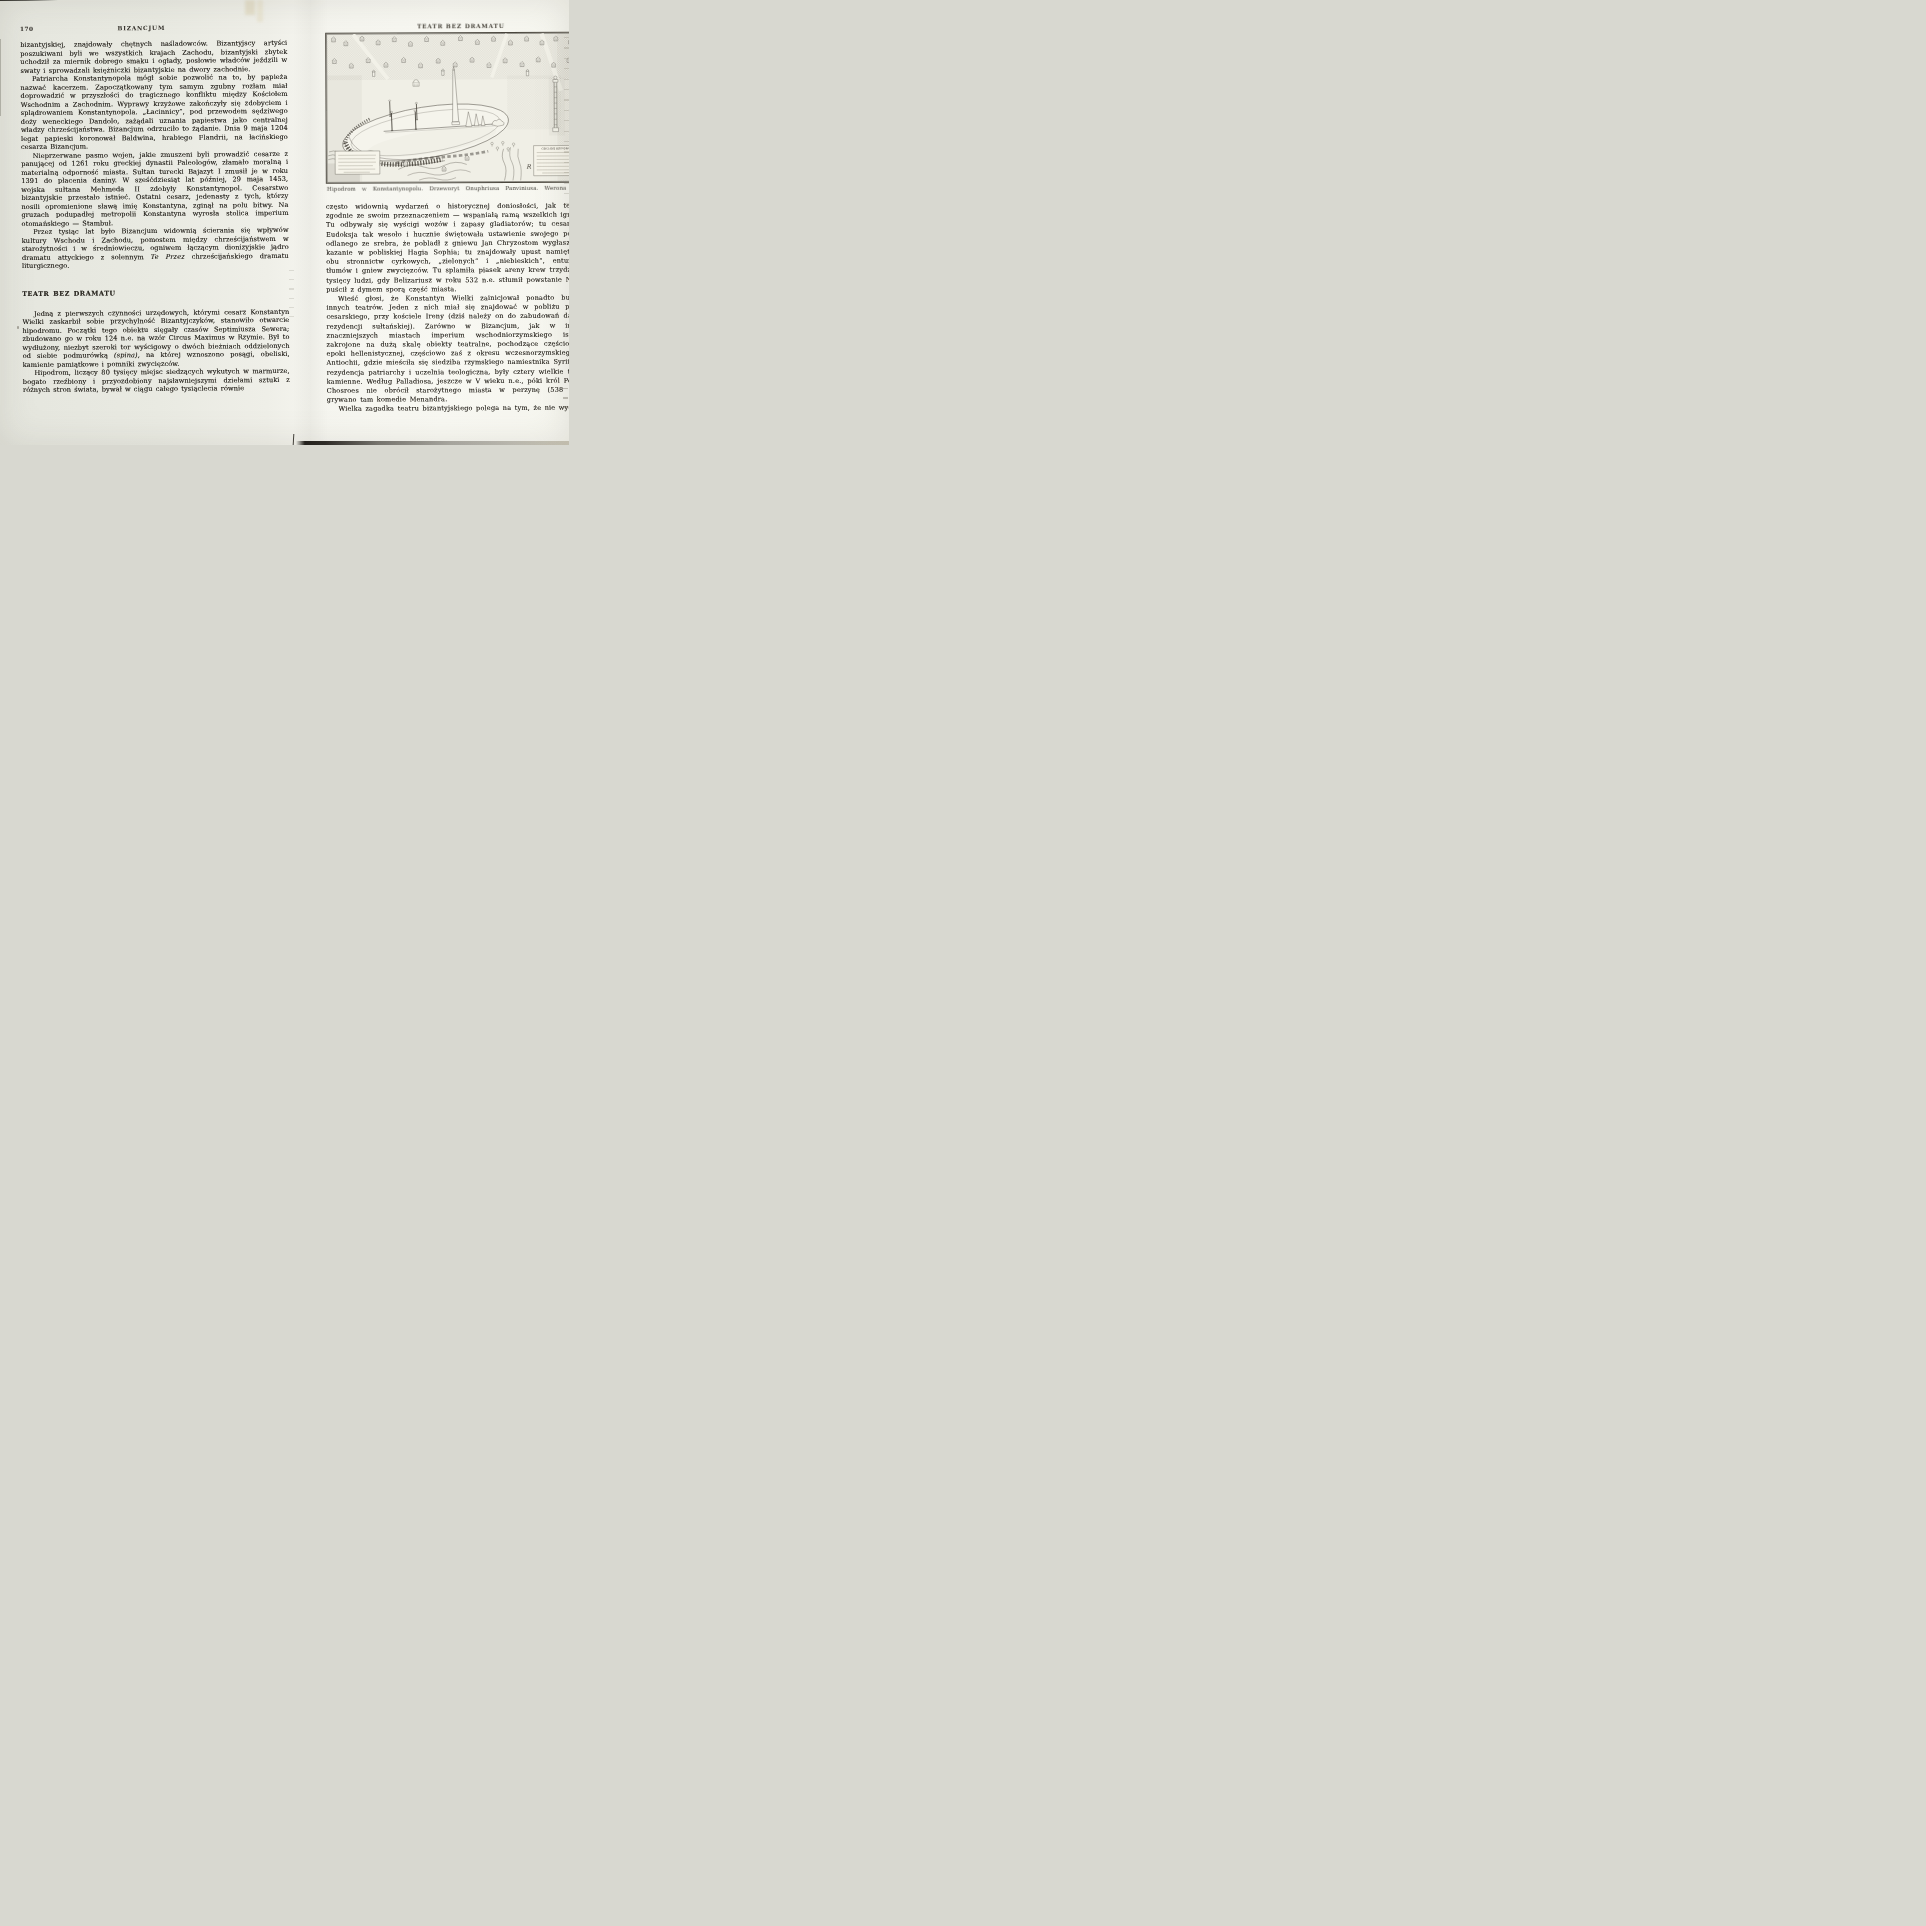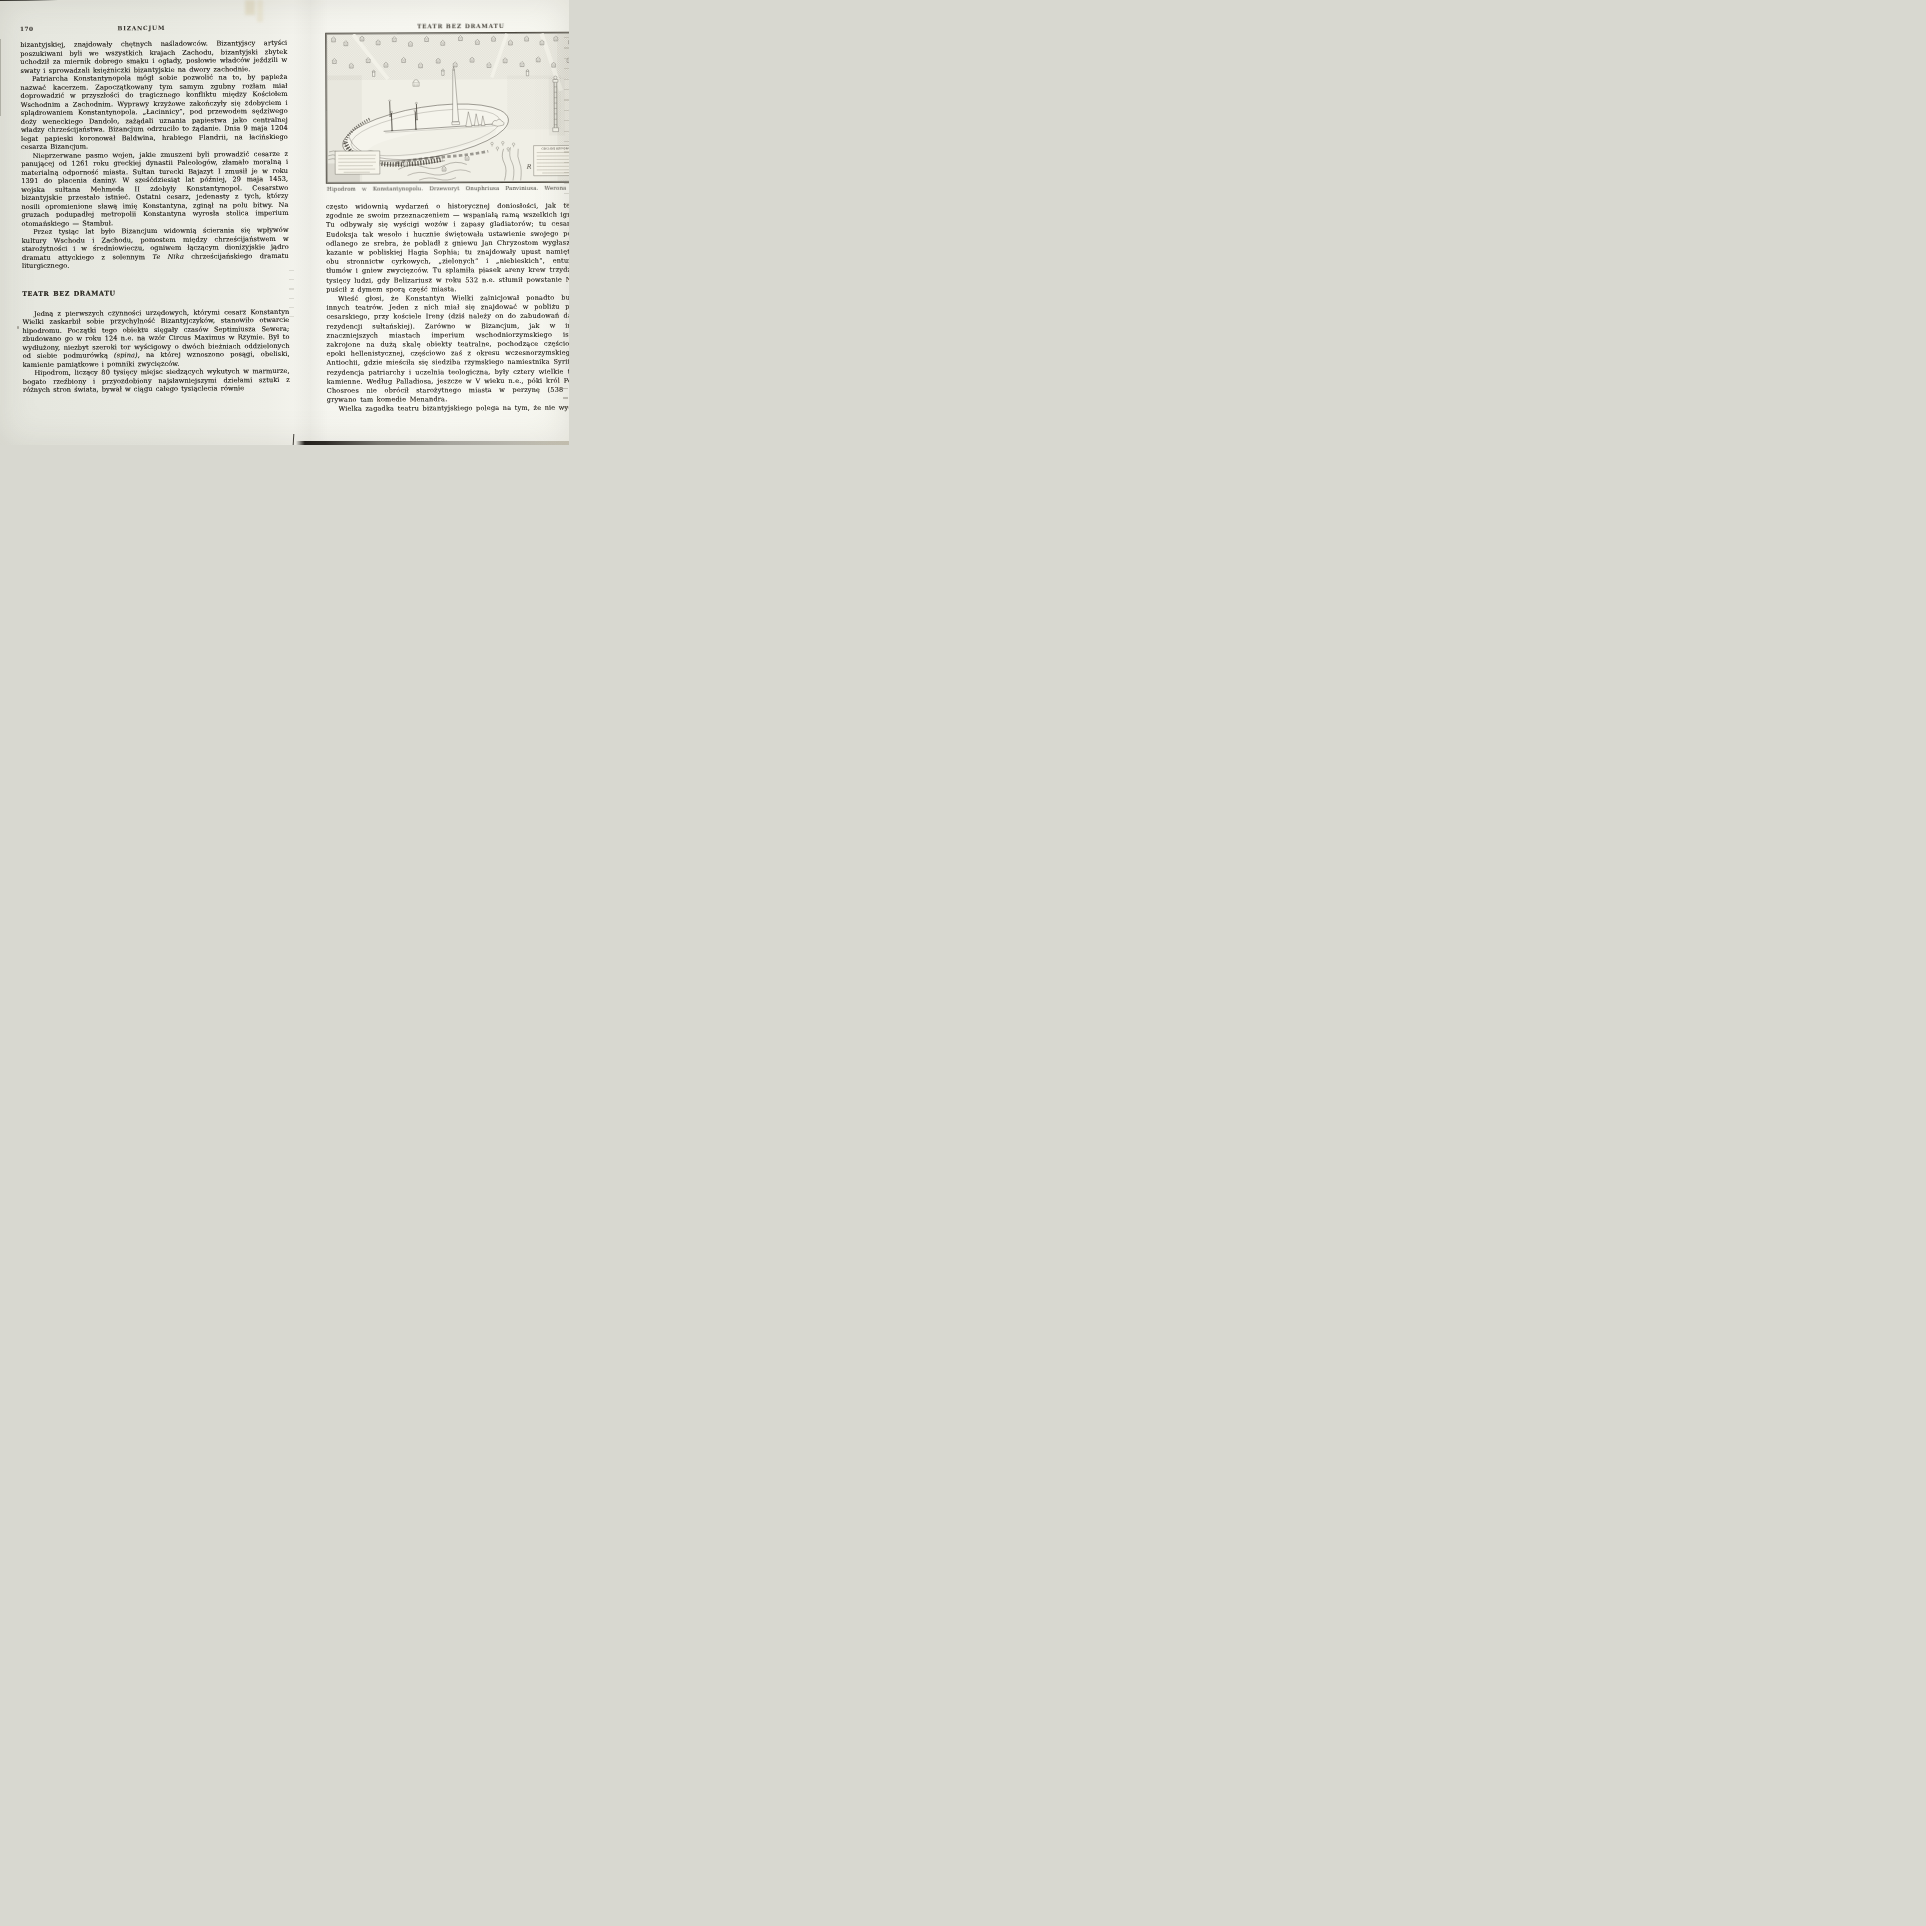--- a/index.html
+++ b/index.html
@@ -56,21 +56,21 @@
 <div class="scan">
 
   <div class="page left">
     <span class="pgnum" style="left:21.6px;top:24px;">170</span>
     <span class="runhead" style="left:119px;top:24px;">BIZANCJUM</span>
 
     <div class="col lcol">
       <p>bizantyjskiej, znajdowały chętnych naśladowców. Bizantyjscy artyści poszukiwani byli we wszystkich krajach Zachodu, bizantyjski zbytek uchodził za miernik dobrego smaku i ogłady, posłowie władców jeździli w swaty i sprowadzali księżniczki bizantyjskie na dwory zachodnie.</p>
       <p class="ind">Patriarcha Konstantynopola mógł sobie pozwolić na to, by papieża nazwać kacerzem. Zapoczątkowany tym samym zgubny rozłam miał doprowadzić w przyszłości do tragicznego konfliktu między Kościołem Wschodnim a Zachodnim. Wyprawy krzyżowe zakończyły się zdobyciem i splądrowaniem Konstantynopola. „Łacinnicy”, pod przewodem sędziwego doży weneckiego Dandolo, zażądali uznania papiestwa jako centralnej władzy chrześcijaństwa. Bizancjum odrzuciło to żądanie. Dnia 9 maja 1204 legat papieski koronował Baldwina, hrabiego Flandrii, na łacińskiego cesarza Bizancjum.</p>
       <p class="ind">Nieprzerwane pasmo wojen, jakie zmuszeni byli prowadzić cesarze z panującej od 1261 roku greckiej dynastii Paleologów, złamało moralną i materialną odporność miasta. Sułtan turecki Bajazyt I zmusił je w roku 1391 do płacenia daniny. W sześćdziesiąt lat później, 29 maja 1453, wojska sułtana Mehmeda II zdobyły Konstantynopol. Cesarstwo bizantyjskie przestało istnieć. Ostatni cesarz, jedenasty z tych, którzy nosili opromienione sławą imię Konstantyna, zginął na polu bitwy. Na gruzach podupadłej metropolii Konstantyna wyrosła stolica imperium otomańskiego — Stambuł.</p>
-      <p class="ind"><span>Przez tysiąc lat było Bizancjum widownią ścierania się wpływów kultury Wschodu i Zachodu, pomostem między chrześcijaństwem w starożytności i w średniowieczu, ogniwem łączącym dionizyjskie jądro dramatu attyckiego z solennym </span><i>Te Nika</i><span> chrześcijańskiego dramatu liturgicznego.</span></p>
+      <p class="ind"><span>Przez tysiąc lat było Bizancjum widownią ścierania się wpływów kultury Wschodu i Zachodu, pomostem między chrześcijaństwem w starożytności i w średniowieczu, ogniwem łączącym dionizyjskie jądro dramatu attyckiego z solennym </span><i>Te Przez</i><span> chrześcijańskiego dramatu liturgicznego.</span></p>
       <h2 class="secthead">TEATR BEZ DRAMATU</h2>
       <p class="ind"><span>Jedną z pierwszych czynności urzędowych, którymi cesarz Konstantyn Wielki zaskarbił sobie przychylność Bizantyjczyków, stanowiło otwarcie hipodromu. Początki tego obiektu sięgały czasów Septimiusza Sewera; zbudowano go w roku 124 n.e. na wzór Circus Maximus w Rzymie. Był to wydłużony, niezbyt szeroki tor wyścigowy o dwóch bieżniach oddzielonych od siebie podmurówką </span><i>(spina),</i><span> na której wznoszono posągi, obeliski, kamienie pamiątkowe i pomniki zwycięzców.</span></p>
       <p class="ind">Hipodrom, liczący 80 tysięcy miejsc siedzących wykutych w marmurze, bogato rzeźbiony i przyozdobiony najsławniejszymi dziełami sztuki z różnych stron świata, bywał w ciągu całego tysiąclecia równie</p>
     </div>
   </div>
 
   <div class="page right">
     <span class="runhead rh-right" style="left:418px;top:24px;">TEATR BEZ DRAMATU</span>
     <span class="pgnum" style="left:574px;top:23px;">171</span>
 

